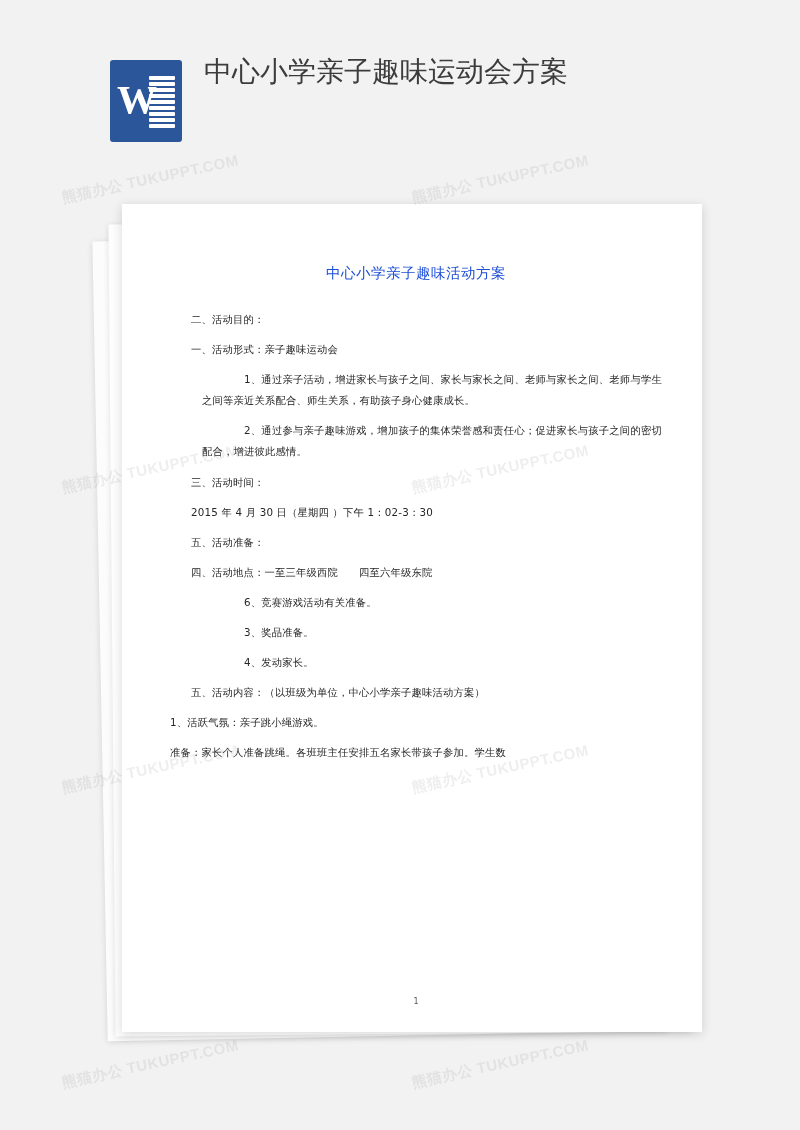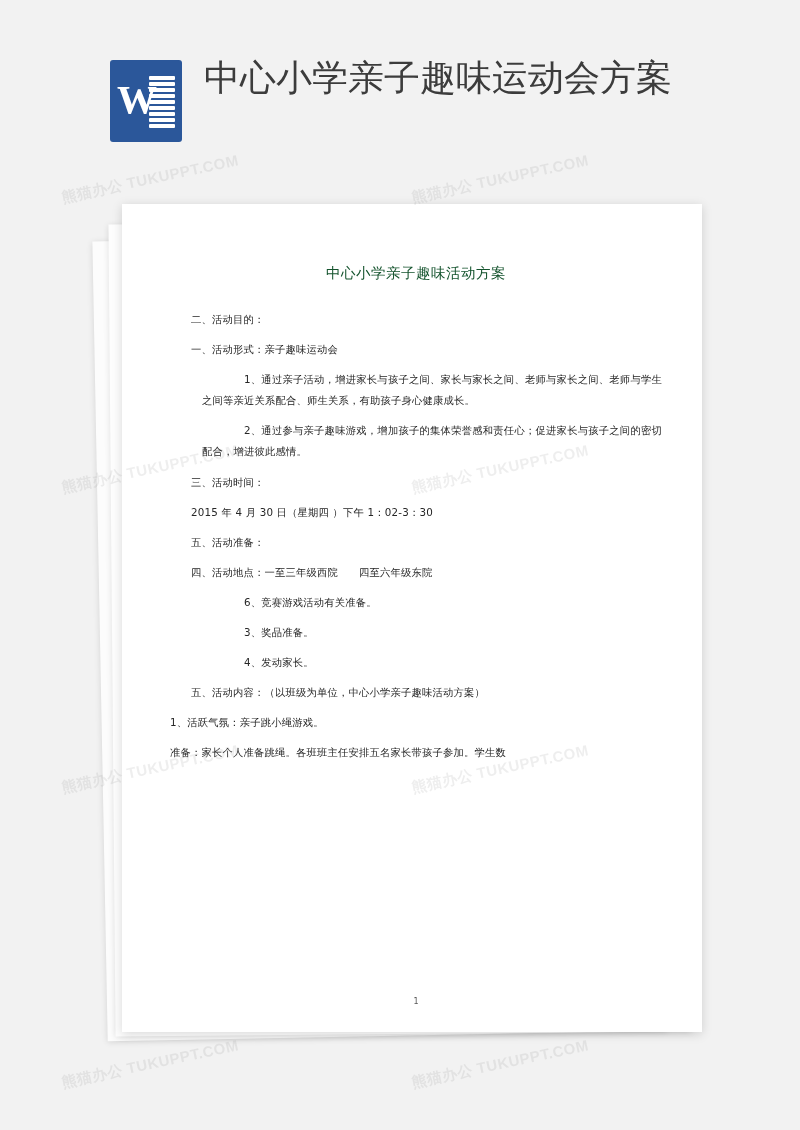--- a/index.html
+++ b/index.html
@@ -78,21 +78,21 @@
     justify-content: space-between;
   }
   .word-icon .lines i {
     display: block;
     height: 4px;
     background: #ffffff;
     border-radius: 1px;
   }
   .doc-title {
     margin-left: 22px;
-    font-size: 36px;
+    font-size: 28px;
     line-height: 1.42;
     color: #3c3c3c;
     font-weight: normal;
     font-family: "DejaVu Sans", "Liberation Sans", sans-serif;
     max-width: 520px;
   }
 
   
   .stack {
     position: absolute;
@@ -129,21 +129,21 @@
   .page-inner {
     position: absolute;
     left: 48px;
     top: 60px;
     right: 40px;
     bottom: 30px;
   }
   .page-heading {
     text-align: center;
     font-size: 14.5px;
-    color: #14532d;
+    color: #1d4ed8;
     font-family: "DejaVu Sans", "Liberation Sans", sans-serif;
     margin-bottom: 26px;
     letter-spacing: 0.5px;
   }
   .para {
     font-size: 10.3px;
     color: #262626;
     line-height: 2.05;
     font-family: "DejaVu Sans", "Liberation Sans", sans-serif;
     margin-bottom: 9px;

